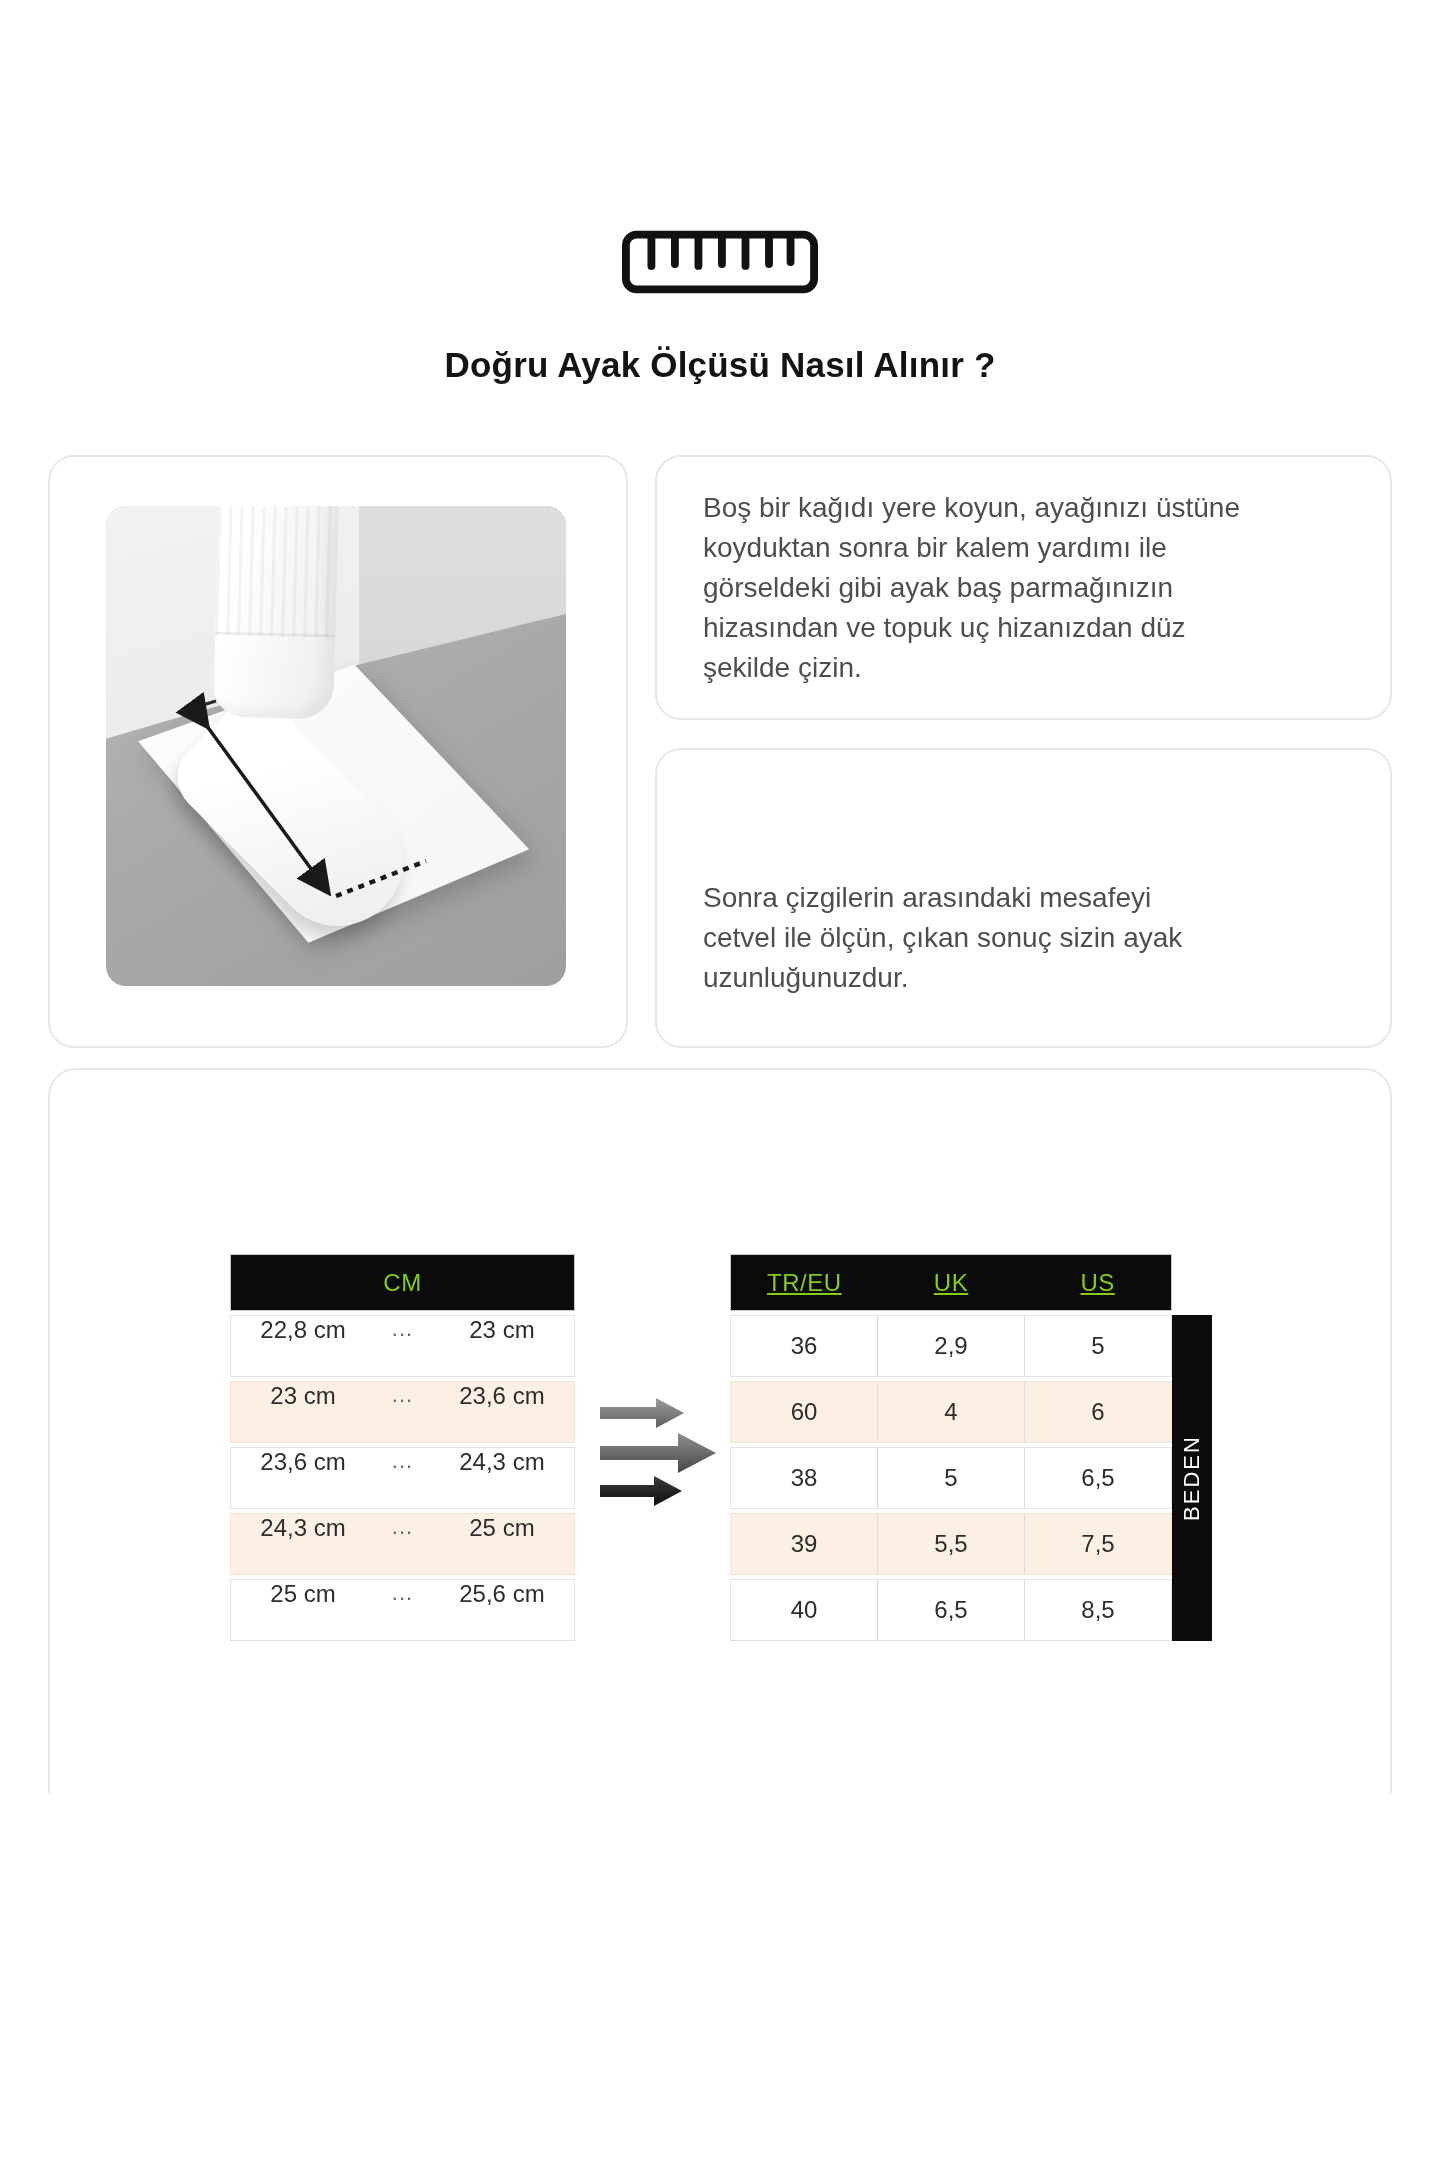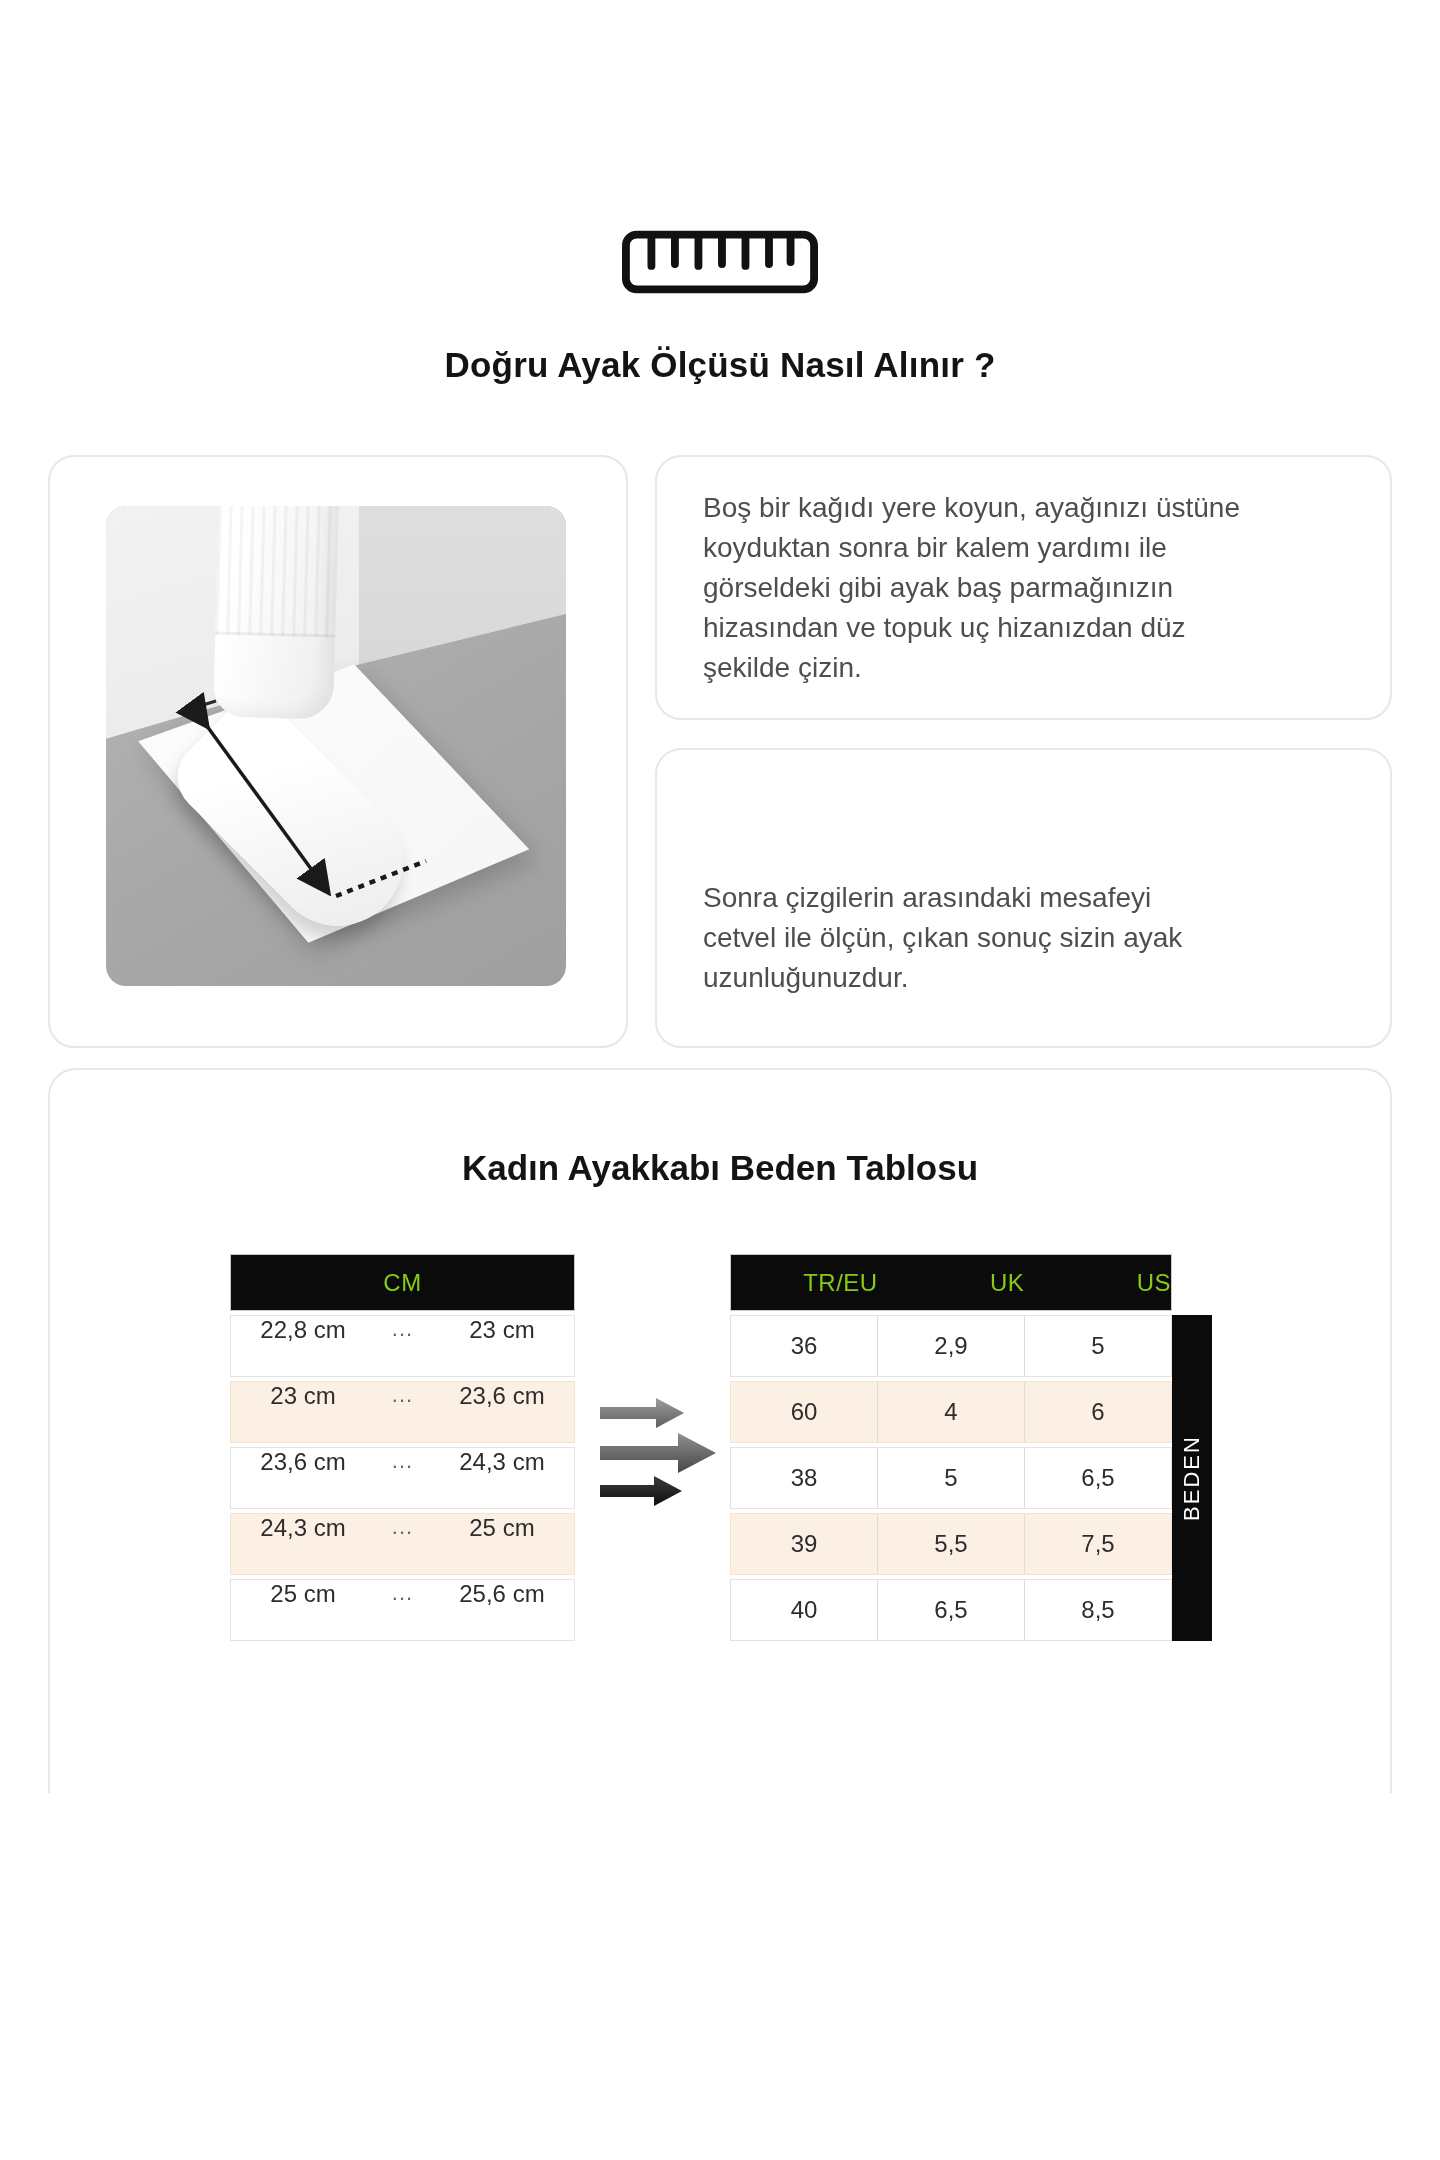--- a/index.html
+++ b/index.html
@@ -97,21 +97,21 @@
   }
   .tbl { position: absolute; }
   .cm-tbl  { left: 180px; top: 184px; width: 345px; }
   .intl-tbl{ left: 680px; top: 184px; width: 442px; }
   .tbl-header {
     height: 57px; background: #0b0b0b; border: 1px solid #c9c9c9;
     color: #84cc16; display: flex; align-items: center; justify-content: center;
     font-size: 24px; letter-spacing: 0.5px;
   }
   .tbl-header.cols { justify-content: stretch; }
-  .tbl-header.cols .hcell { flex: 1 1 0; text-align: right; }
+  .tbl-header.cols .hcell { flex: 1 1 0; text-align: center; text-decoration: underline; }
   .trow {
     height: 62px; margin-top: 4px;
     background: #ffffff; border: 1px solid #e3e3e3;
     display: flex; align-items: flex-start;
     font-size: 24px; color: #2d2d2d;
   }
   .trow.alt { background: #fcf0e4; border-color: #f1e2d2; }
   .cm-tbl .cell-l { flex: 0 0 42%; text-align: center; }
   .cm-tbl .cell-d { flex: 0 0 16%; text-align: center; color: #666; font-size: 22px; letter-spacing: 1px; }
   .cm-tbl .cell-r { flex: 0 0 42%; text-align: center; }
@@ -181,21 +181,20 @@
 şekilde çizin.</div>
   </div>
 
   <div class="card text-card-2">
     <div class="instruction-text">Sonra çizgilerin arasındaki mesafeyi
 cetvel ile ölçün, çıkan sonuç sizin ayak
 uzunluğunuzdur.</div>
   </div>
 
   <div class="card chart-card">
-    <div class="chart-title">Kadın Ayakkabı Beden Tablosu</div>
 
     <div class="tbl cm-tbl">
       <div class="tbl-header">CM</div>
       <div class="trow">
         <span class="cell-l">22,8 cm</span>
         <span class="cell-d">...</span>
         <span class="cell-r">23 cm</span>
       </div>
       <div class="trow alt">
         <span class="cell-l">23 cm</span>

